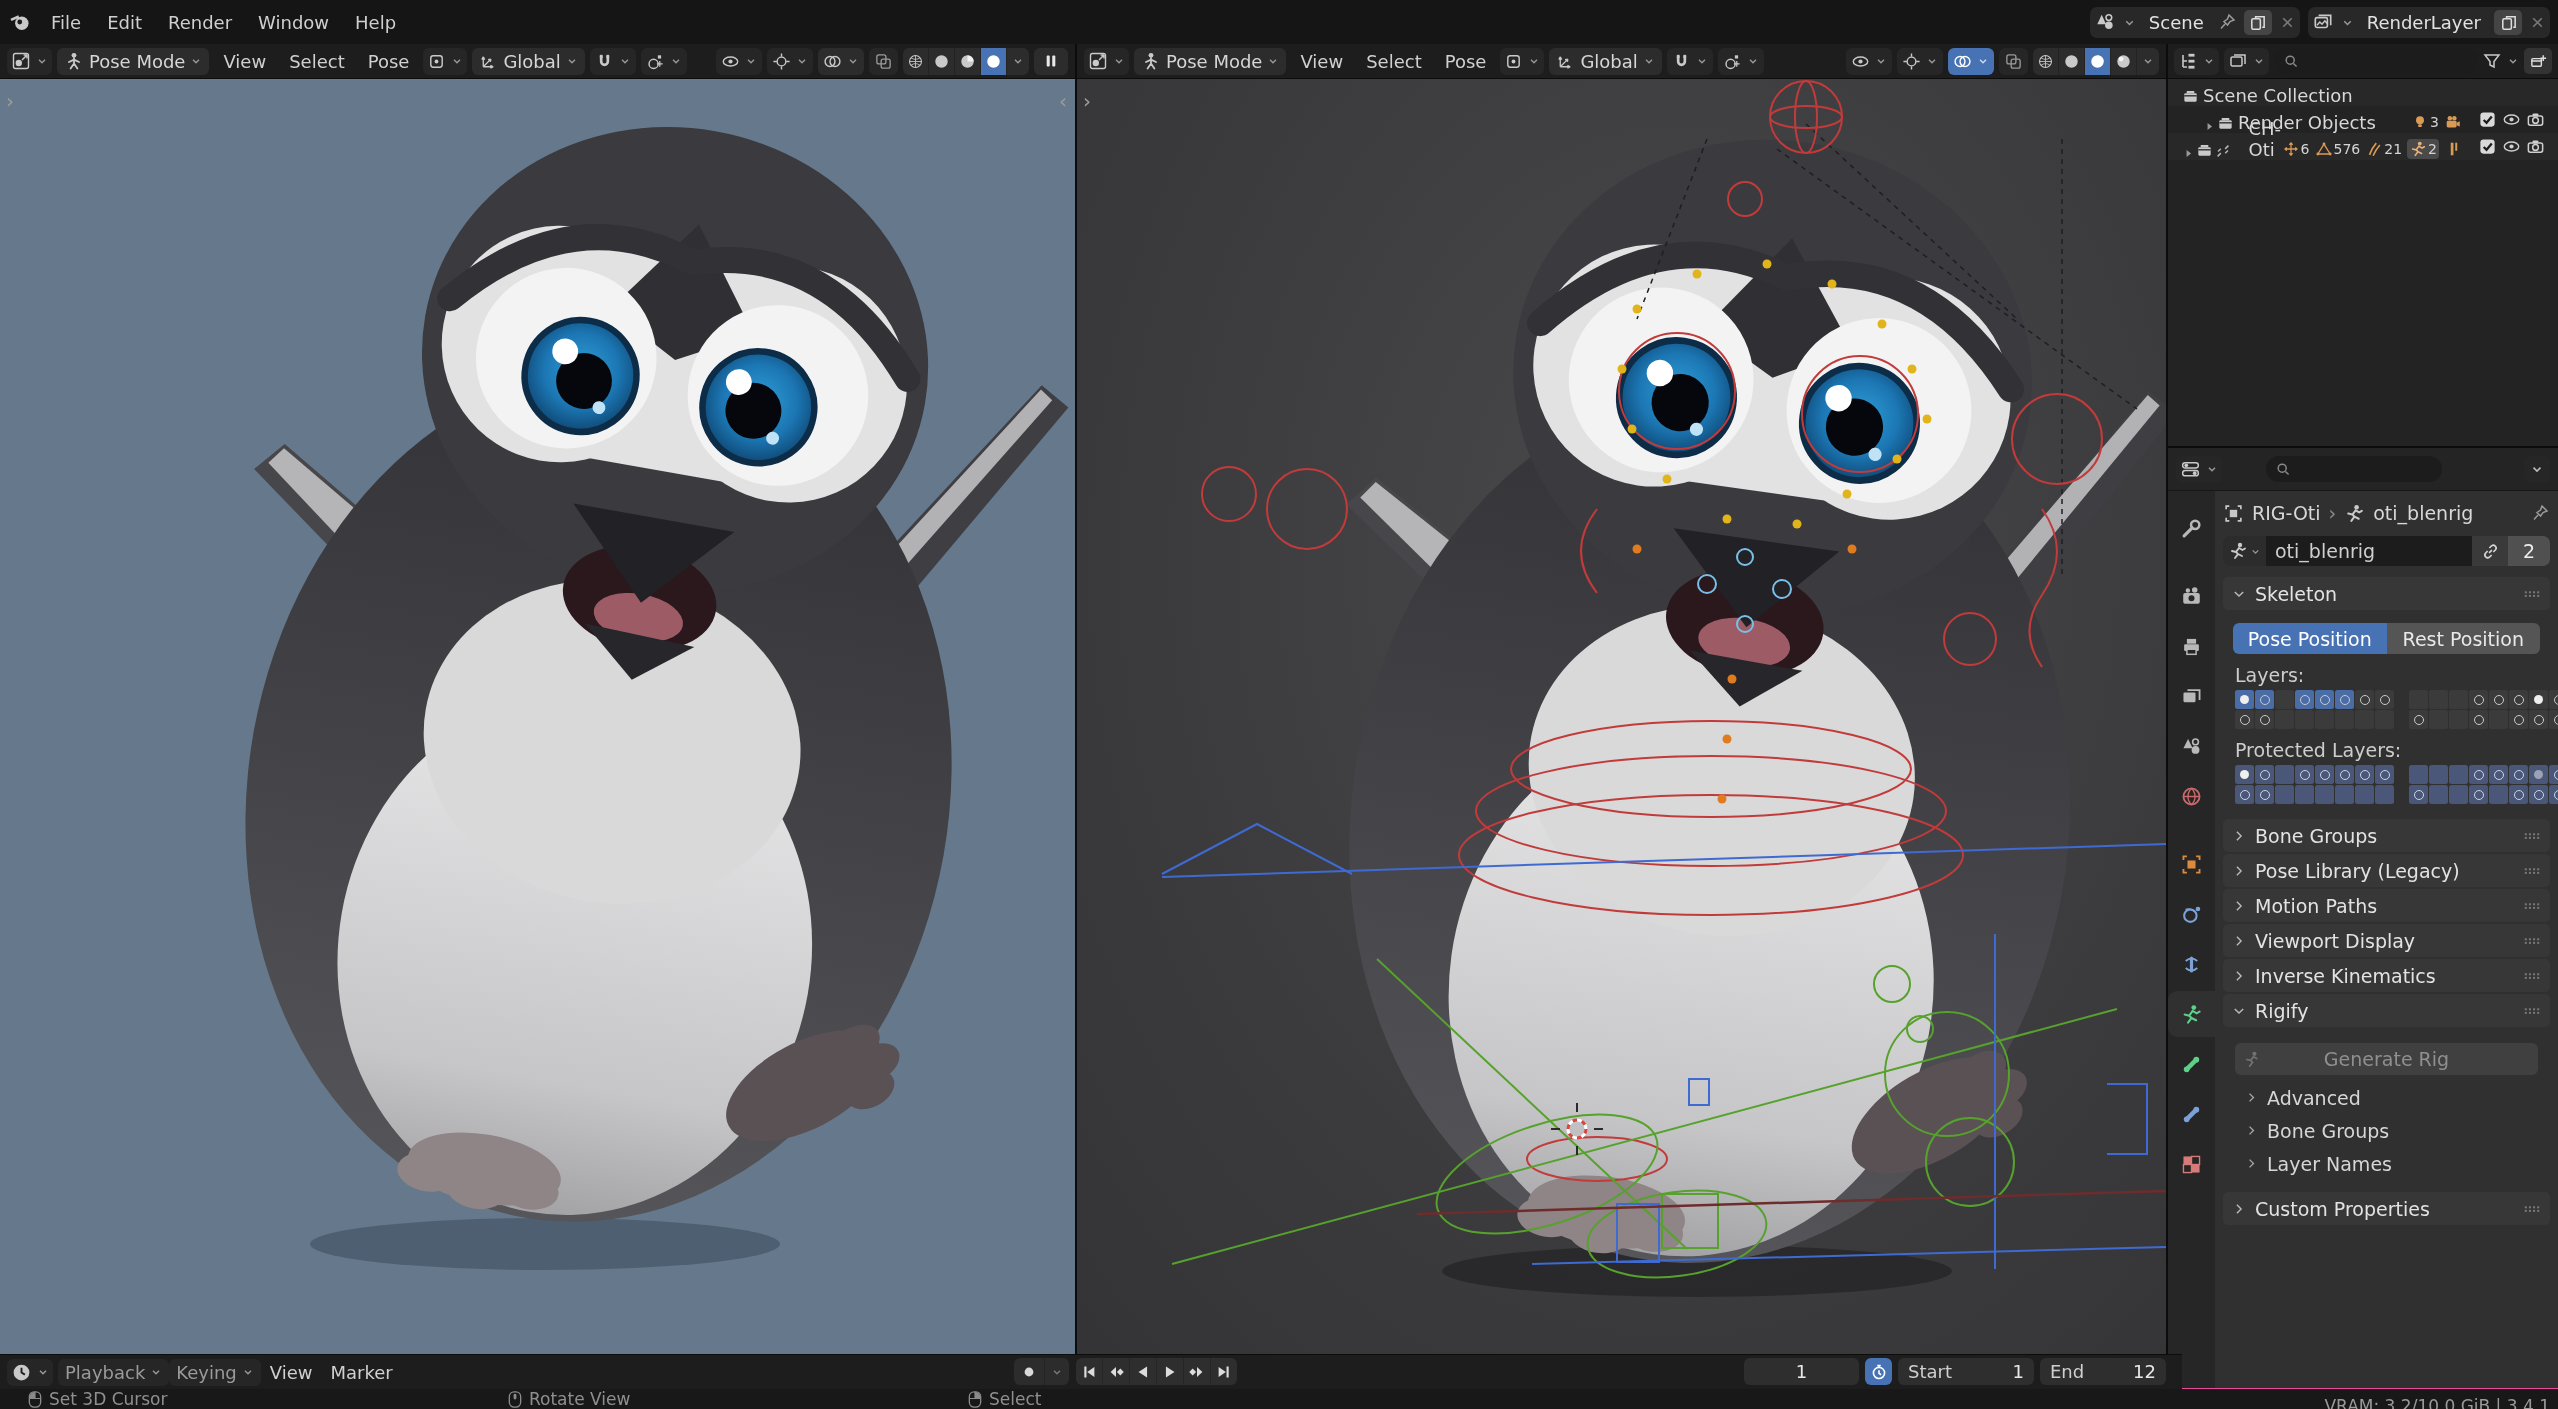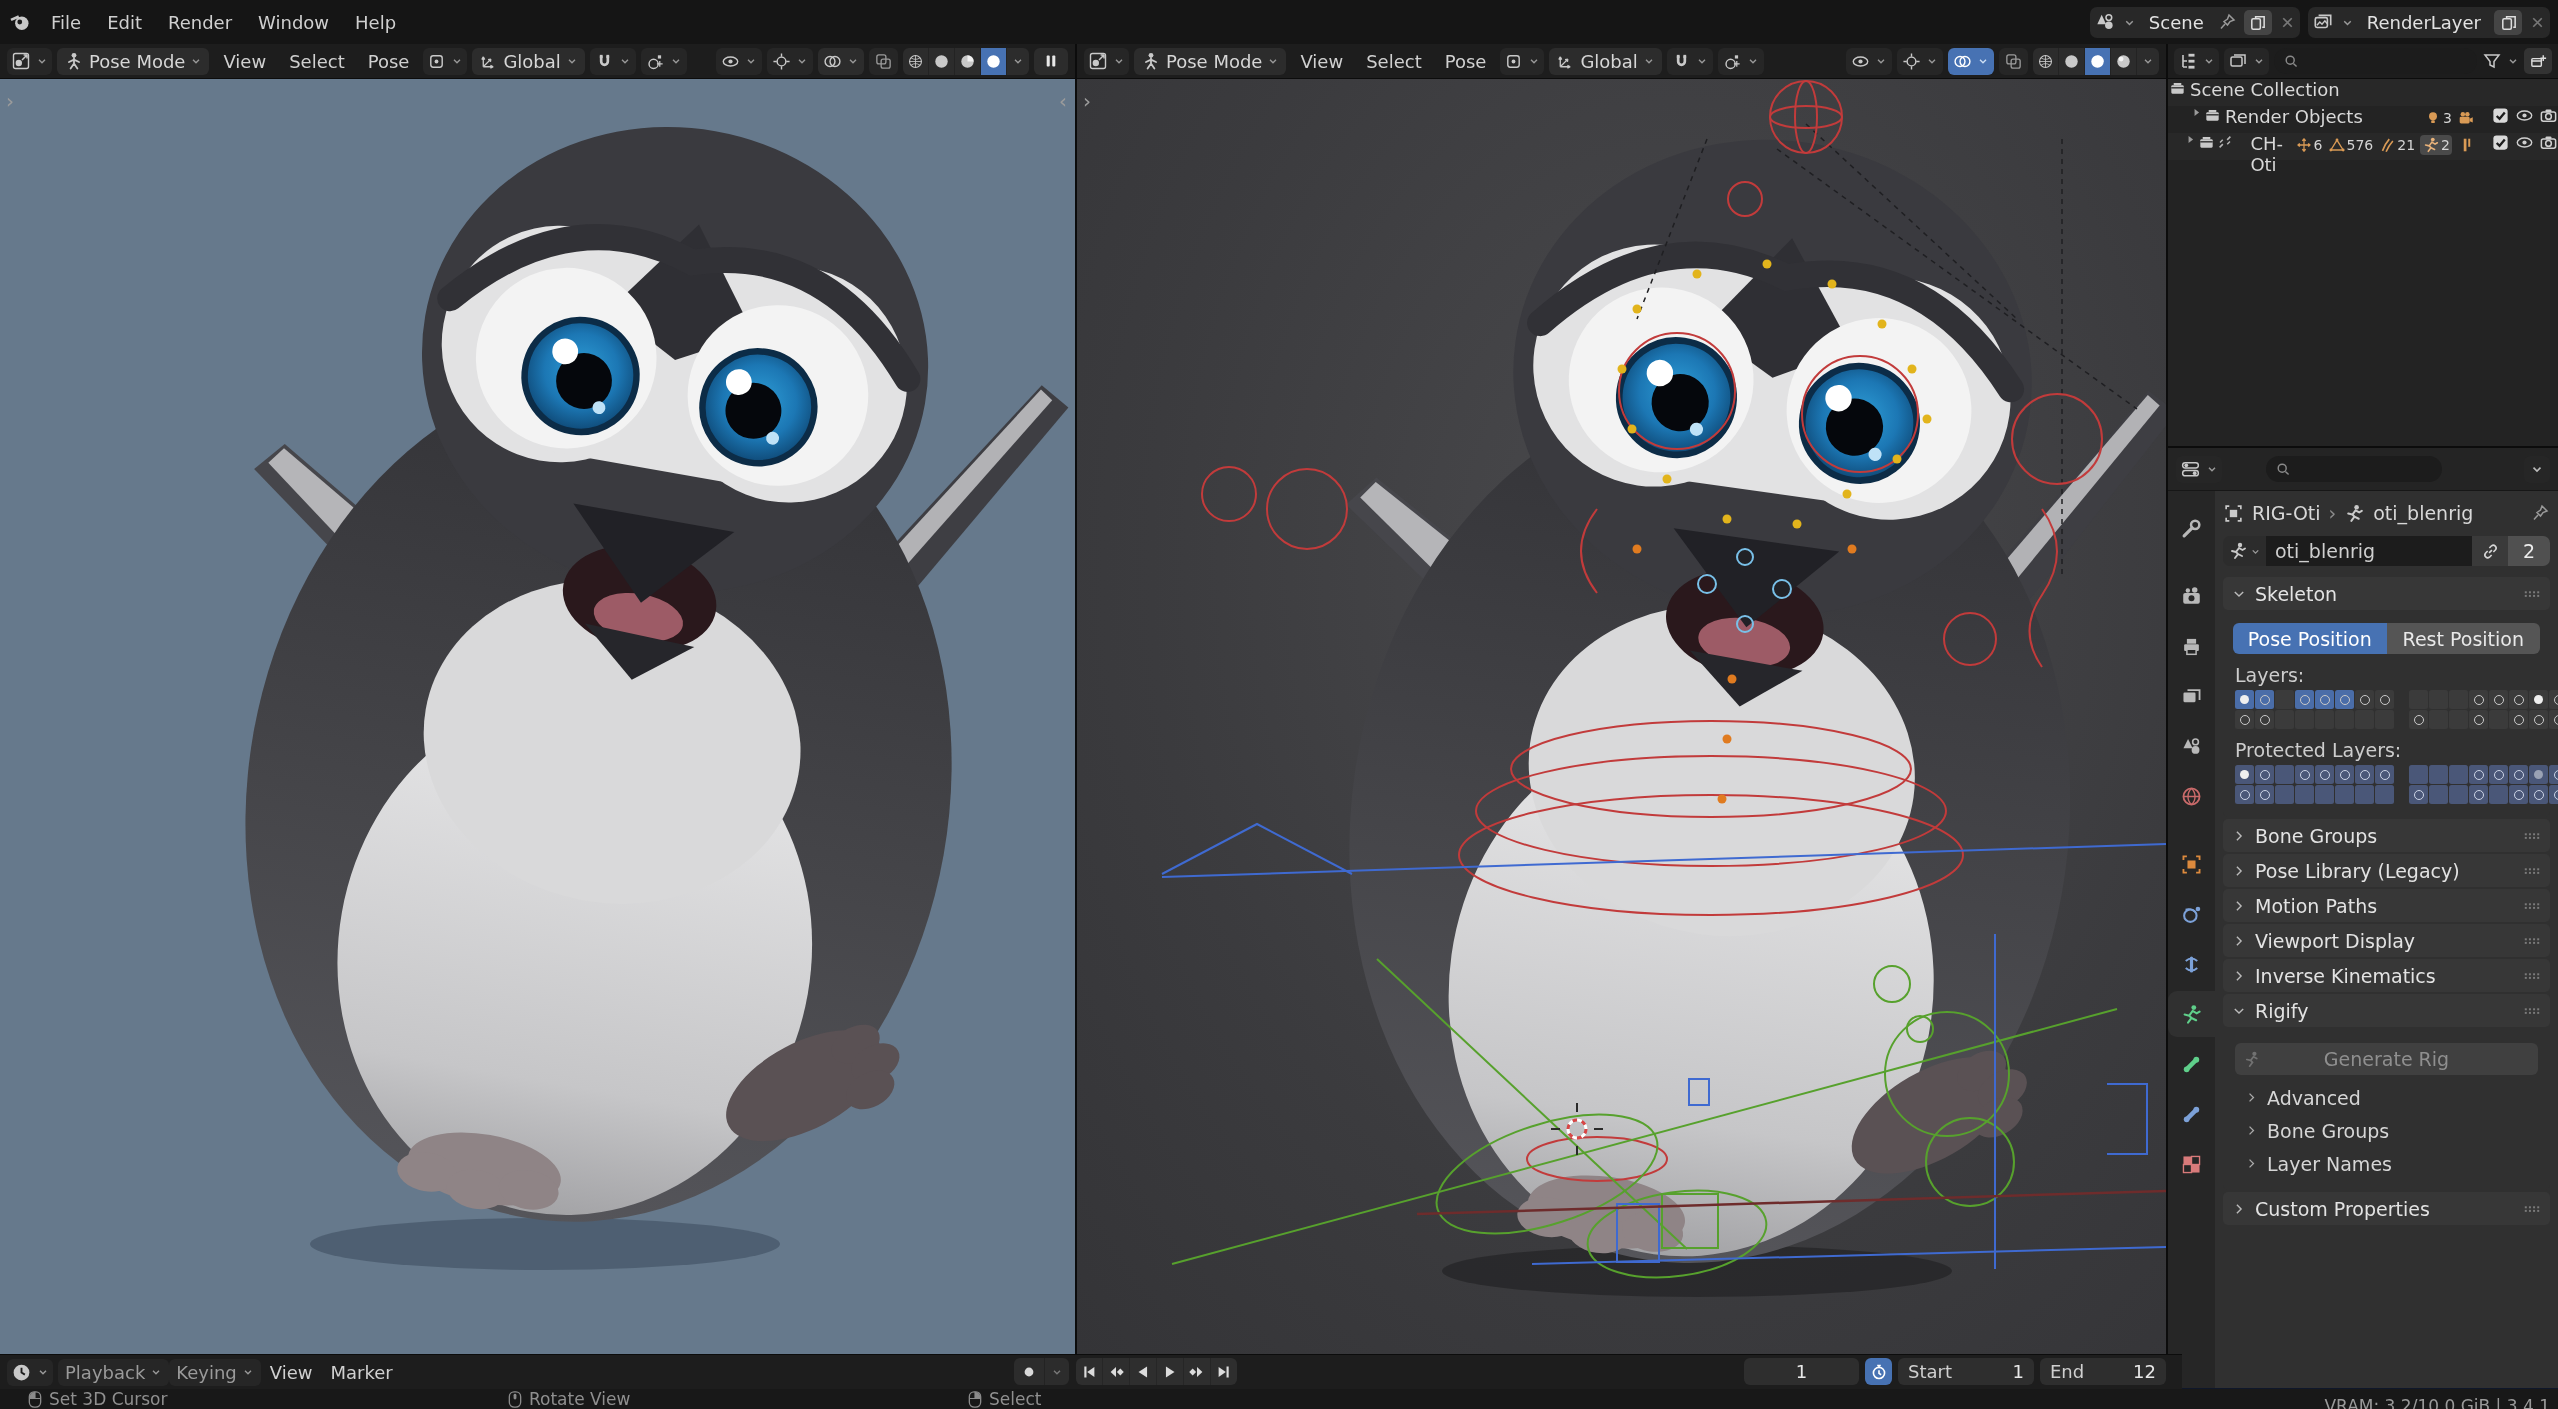--- a/index.html
+++ b/index.html
@@ -1,16 +1,16 @@
 <!DOCTYPE html>
 <html><head>
 <meta charset="utf-8">
 <style>
   html,body{margin:0;padding:0;background:#000;}
-  .app{position:relative;width:2558px;height:1409px;background:#0f172a;overflow:hidden;
+  .app{position:relative;width:2558px;height:1409px;background:#ec4899;overflow:hidden;
        font-family:"DejaVu Sans","Liberation Sans",sans-serif;color:#d4d4d4;font-size:19px;
        -webkit-font-smoothing:antialiased;}
   .icn{display:inline-flex;align-items:center;justify-content:center;flex:0 0 auto;}
   .icn svg{display:block;}
   
   .topbar{position:absolute;left:0;top:0;width:2558px;height:44px;background:#151515;
           display:flex;align-items:center;border-bottom:1px solid #090909;}
   .tb-menus{display:flex;align-items:center;margin-left:6px;}
   .tb-menu{padding:5px 13px;color:#cfcfcf;border-radius:5px;font-size:18px;}
   .tb-tabs{display:flex;align-items:flex-end;height:44px;margin-left:22px;}
@@ -36,21 +36,21 @@
   .vp-right{margin-left:auto;display:flex;align-items:center;gap:5px;}
   .vp-canvas{position:relative;width:100%;height:1275px;}
   #vpL .vp-canvas{background:#66798c;}
   #vpR .vp-canvas{background:radial-gradient(ellipse at 55% 38%,#4a4a4d 0%,#3b3b3e 62%,#343437 100%);}
   .corner-chev{position:absolute;color:#9b9b9b;font-size:20px;line-height:1;}
   
   .sidebar{position:absolute;left:2168px;top:44px;width:390px;height:1344px;background:#303030;}
   .outliner{position:absolute;top:0;left:0;width:390px;height:402px;background:#232323;border-bottom:2px solid #0c0c0c;}
   .outl-header{height:34px;background:#1d1d1d;display:flex;align-items:center;gap:5px;padding:0 6px;border-bottom:1px solid #0c0c0c;}
   .srch{display:flex;align-items:center;gap:6px;background:#1c1c1c;border-radius:13px;height:26px;padding:0 9px;color:#8a8a8a;}
-  .outl-row{height:27px;display:flex;align-items:flex-start;gap:0;padding:0 0;font-size:18px;color:#d8d8d8;}
+  .outl-row{height:27px;display:flex;align-items:flex-end;gap:0;padding:0 13px;font-size:18px;color:#d8d8d8;}
   .outl-row:nth-child(odd){background:#282828;}
   .outl-row:nth-child(even){background:#232323;}
   .badge{display:inline-flex;align-items:end;gap:1px;color:#d99a55;}
   .badge .cnt{font-size:14px;color:#d4d4d4;line-height:1;padding-bottom:2px;}
   .badge.hl{background:#4a4a4a;border-radius:4px;padding:1px 2px;}
   .outl-toggles{margin-left:auto;display:flex;gap:5px;align-items:center;}
   
   .props{position:absolute;top:404px;left:0;width:390px;height:940px;display:flex;flex-direction:column;background:#303030;}
   .props-header{height:42px;background:#242424;display:flex;align-items:center;gap:8px;padding:0 8px;border-bottom:1px solid #171717;}
   .props-body{flex:1;display:flex;min-height:0;}

